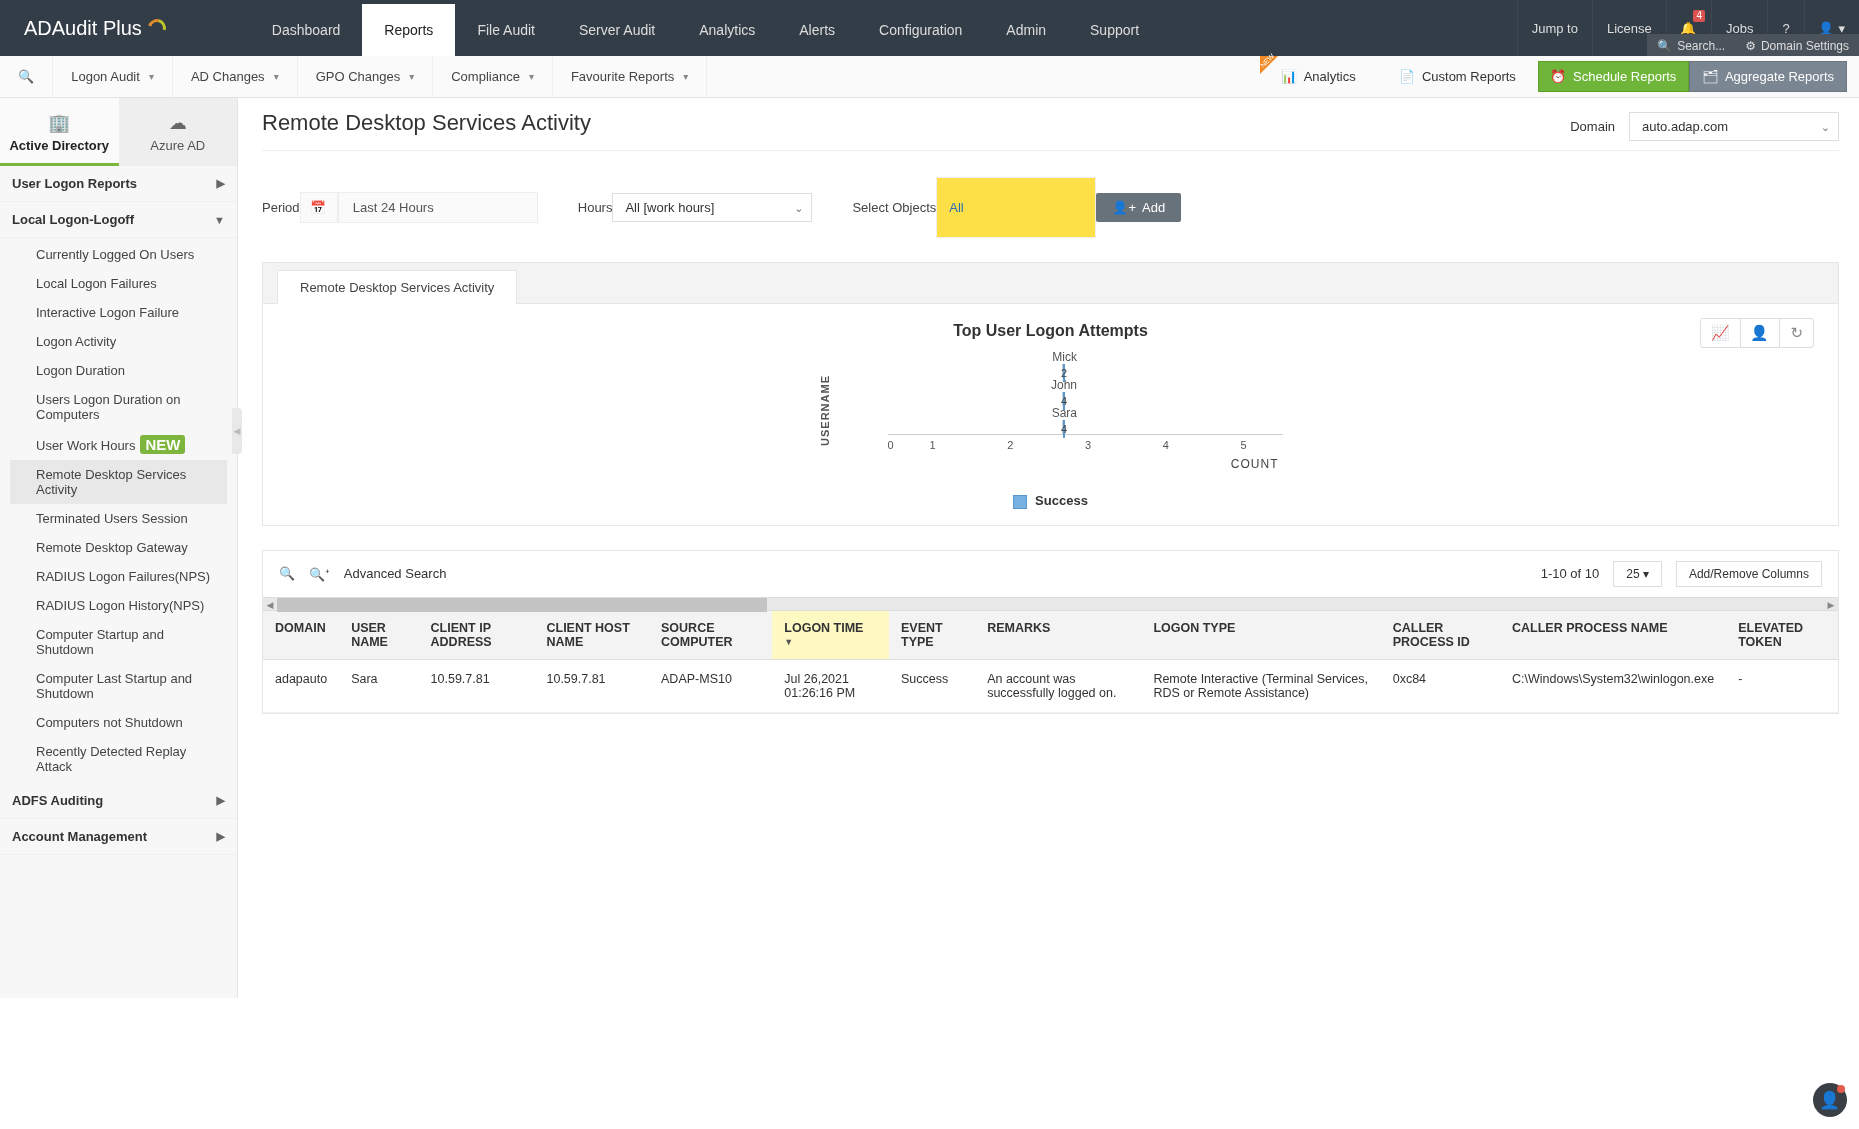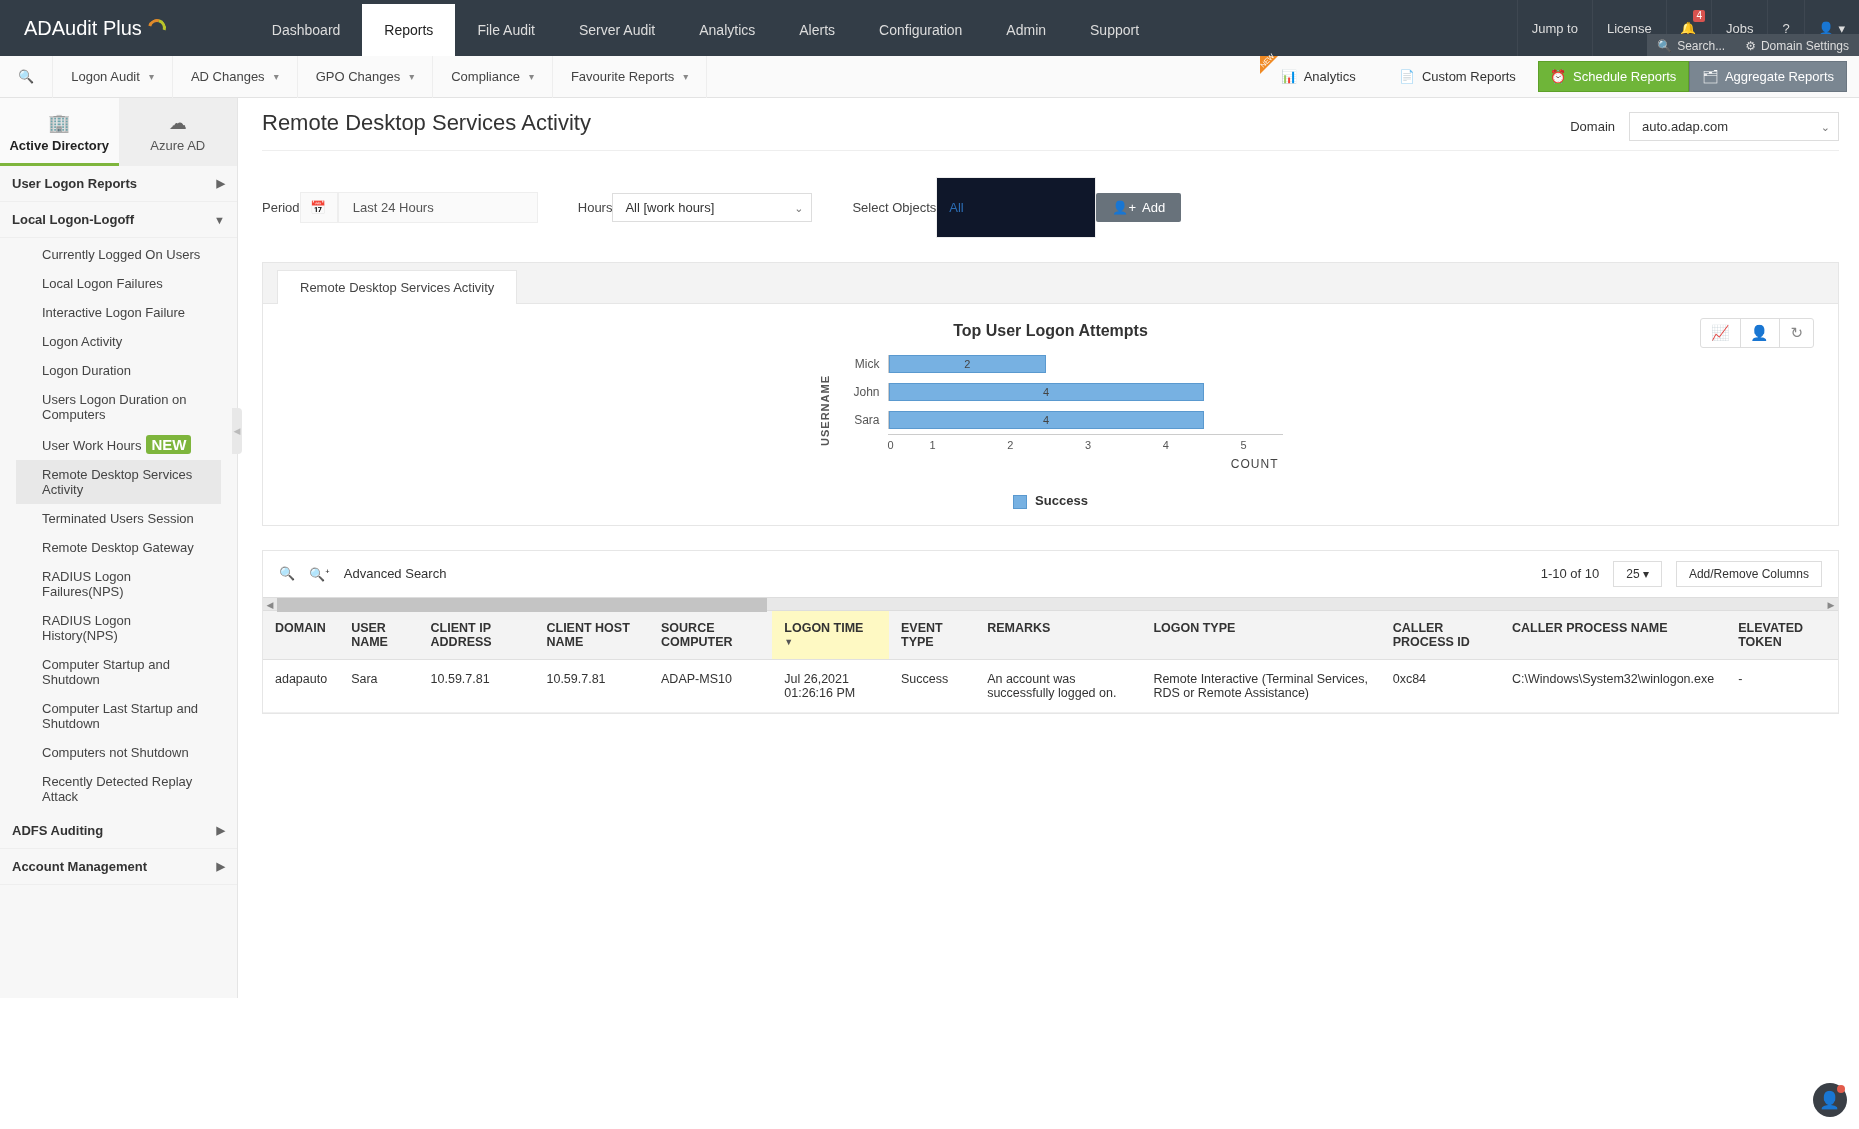--- a/index.html
+++ b/index.html
@@ -34,51 +34,51 @@
 
 
 .content{display:flex;}
 .sidebar{width:238px; background:#f7f7f7; border-right:1px solid #e5e5e5; min-height:900px;}
 .side-tabs{display:flex; background:#eee;}
 .side-tab{flex:1;text-align:center;padding:14px 4px 10px 4px;cursor:pointer;color:#555;font-size:13px;}
 .side-tab.active{background:#fafafa;border-bottom:3px solid #7eb53c;color:#222;font-weight:600;}
 .side-tab .icon{display:block;font-size:18px;margin-bottom:4px;color:#666;}
 .side-group{padding:10px 12px;font-size:13px;font-weight:600;color:#333;display:flex;align-items:center;justify-content:space-between;cursor:pointer;border-bottom:1px solid #eee;}
 .side-group .chev{font-size:11px;color:#666;}
-.side-items{padding:2px 16px;}
+.side-items{padding:2px 10px;}
 .side-item{padding:7px 12px 7px 26px;font-size:13px;color:#444;cursor:pointer;}
 .side-item.active{background:#e8e8e8;}
 .badge-new{background:#7eb53c;color:#fff;font-size:15px;padding:1px 5px;border-radius:3px;margin-left:5px;font-weight:600;}
 .side-handle{position:absolute;left:232px;top:310px;width:10px;height:46px;background:#e8e8e8;border-radius:0 4px 4px 0;display:flex;align-items:center;justify-content:center;color:#bbb;font-size:9px;cursor:pointer;}
 
 
 .main{flex:1;padding:12px 20px 20px 24px;}
 .page-title{font-size:22px;color:#333;font-weight:500;margin-bottom:6px;}
 .select-box{border:1px solid #ddd;background:#fff;padding:6px 36px 6px 12px;font-size:13px;position:relative;min-width:210px;display:inline-block;}
 .select-box .dd-caret{position:absolute;right:8px;top:8px;color:#777;font-size:11px;}
 .filters-row{display:flex;align-items:center;margin-top:26px;margin-bottom:24px;}
 .filters-row label{color:#444;font-size:13px;}
 .period-input{border:1px solid #eee;background:#fafafa;padding:7px 14px;min-width:200px;font-size:13px;color:#555;}
 .icon-cal{border:1px solid #eee;background:#fafafa;padding:7px 10px;color:#666;}
 .btn-add{background:#68727b;color:#fff;border:none;padding:7px 16px;font-size:13px;display:inline-flex;align-items:center;gap:6px;cursor:pointer;border-radius:2px;}
-.so-input{border:1px solid #eee;padding:22px 12px;min-width:160px;color:#2b6db5;font-size:13px;background:#0f172a;}
+.so-input{border:1px solid #eee;padding:22px 12px;min-width:160px;color:#2b6db5;font-size:13px;background:#fde047;}
 
 .card{border:1px solid #e6e6e6;background:#fff;}
 .card-tabs{background:#f3f3f3;border-bottom:1px solid #e6e6e6;padding:0;}
 .card-tab{display:inline-block;background:#fff;border:1px solid #e6e6e6;border-bottom:none;margin-left:14px;margin-top:6px;padding:9px 22px;font-size:13px;color:#444;position:relative;top:1px;}
 .chart-area{padding:18px 24px 16px 24px; position:relative;}
 .chart-title{text-align:center;font-size:16px;font-weight:600;color:#333;margin-bottom:10px;}
 .chart-actions{position:absolute;right:24px;top:14px;display:flex;gap:0;border:1px solid #ddd;border-radius:3px;}
 .chart-actions span{padding:5px 10px;color:#888;font-size:15px;border-left:1px solid #ddd;cursor:pointer;}
 .chart-actions span:first-child{border-left:none;}
 
 .barchart{display:flex;align-items:flex-start;justify-content:center;gap:12px;}
 .ylab{writing-mode:vertical-rl;transform:rotate(180deg);font-size:11px;color:#555;letter-spacing:1px;align-self:center;font-weight:600;}
 .bars{position:relative;width:440px;}
-.bar-row{display:flex;align-items:center;height:28px;}
+.bar-row{display:flex;align-items:center;height:28px;flex-direction:column;}
 .bar-row .cat{width:45px;text-align:right;font-size:12px;color:#555;padding-right:8px;}
 .bar-row .track{flex:1;position:relative;height:18px;border-left:1px solid #ccc;}
 .bar-row .bar{position:absolute;left:0;top:0;height:18px;background:#77b1e2;border:1px solid #5a99cf;color:#444;font-size:11px;display:flex;align-items:center;justify-content:center;}
 .axis{display:flex;margin-left:45px;border-top:1px solid #ccc;}
 .axis span{flex:1;text-align:center;font-size:11px;color:#555;padding-top:4px;}
 .axis span:first-child{text-align:left;flex:0 0 0;}
 .xlab{text-align:right;font-size:12px;color:#444;margin-top:6px;letter-spacing:1px;padding-right:4px;font-weight:500;}
 .legend{text-align:center;margin-top:22px;font-size:13px;}
 .legend .sw{display:inline-block;width:14px;height:14px;background:#77b1e2;border:1px solid #5a99cf;vertical-align:middle;margin-right:8px;}
 

